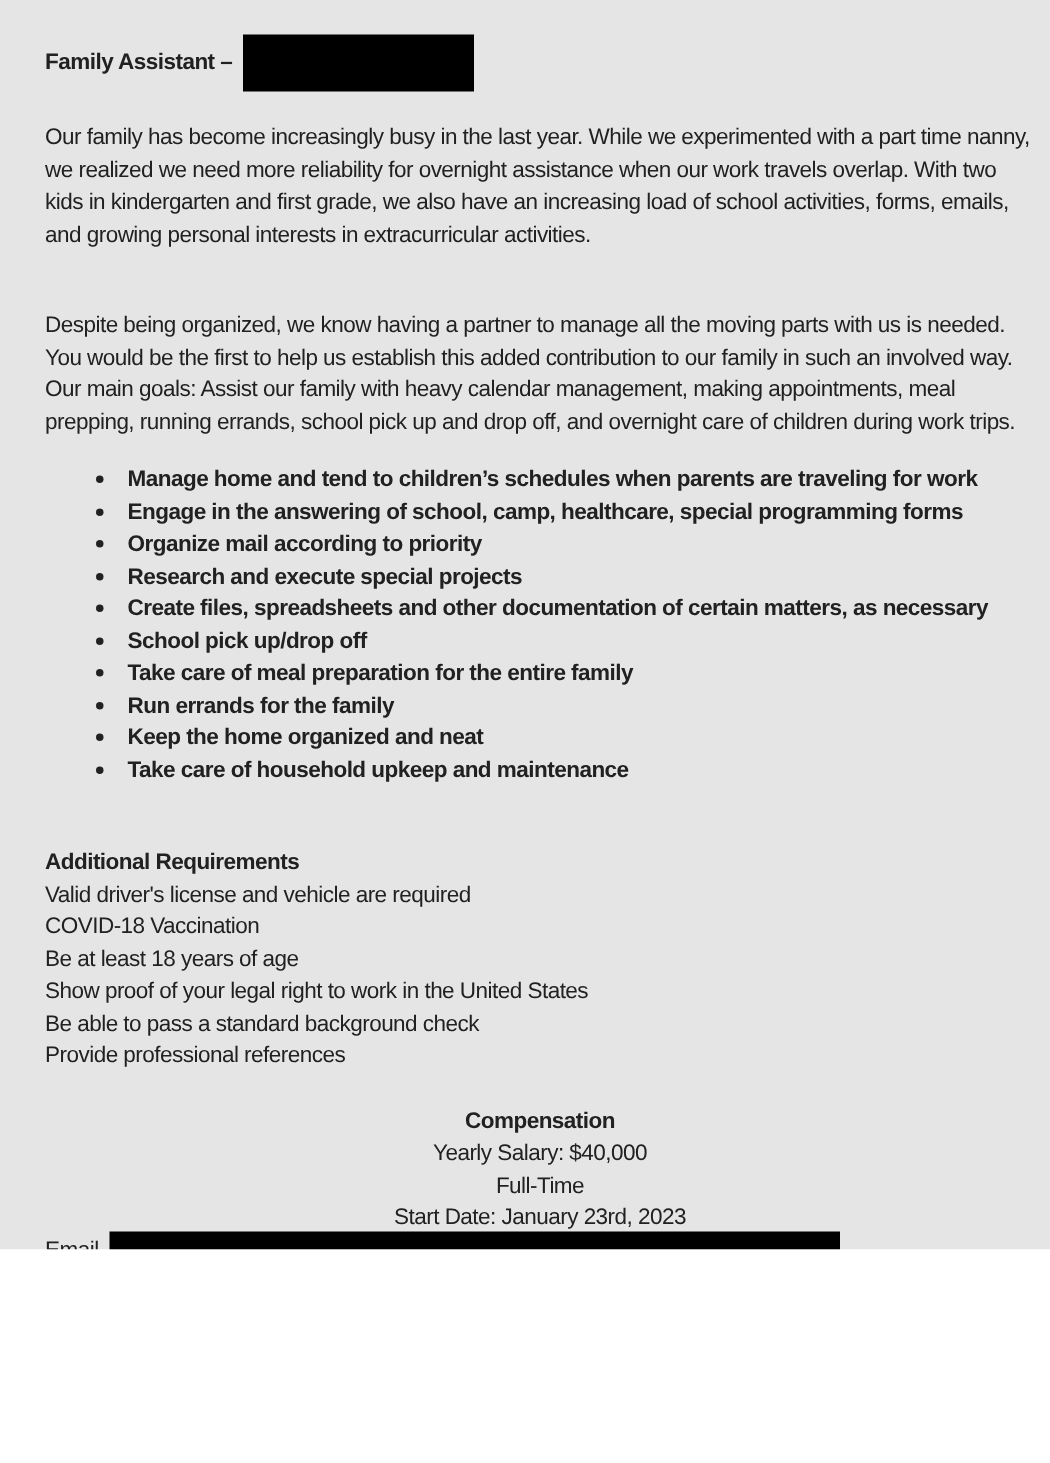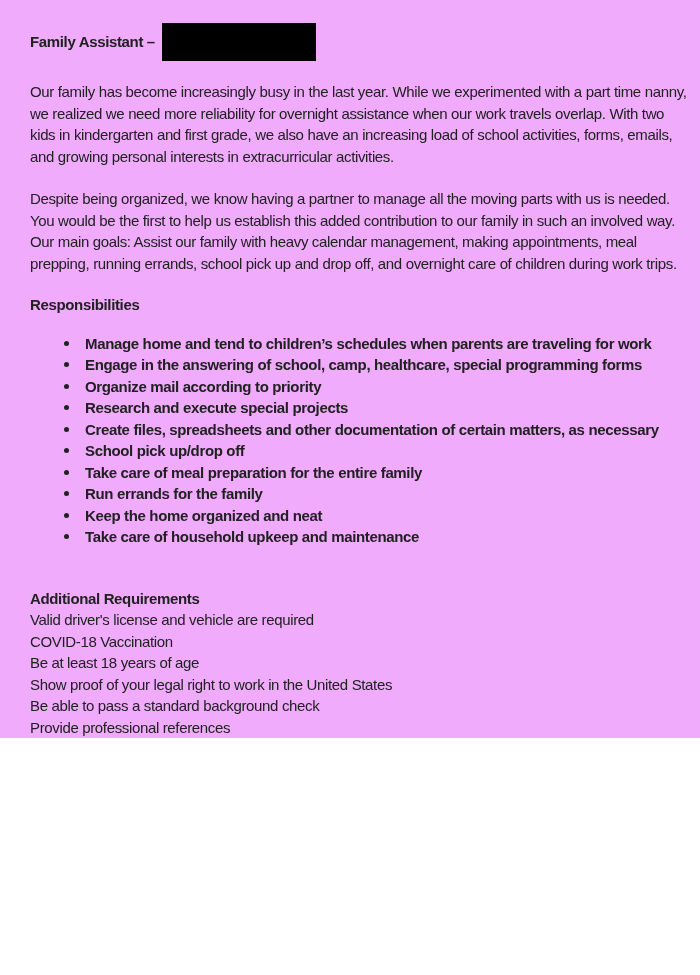--- a/index.html
+++ b/index.html
@@ -4,22 +4,22 @@
 <style>
   html, body {
     margin: 0;
     padding: 0;
     background: #ffffff;
   }
   .page {
     position: relative;
     box-sizing: border-box;
     width: 700px;
-    height: 738px;
-    background: #f0abfc;
+    height: 833px;
+    background: #e5e5e5;
     color: #212121;
     font-family: "Liberation Sans", sans-serif;
     font-size: 15px;
     letter-spacing: -0.35px;
     line-height: 21.5px;
     padding: 23px 10px 0 30px;
     overflow: hidden;
   }
   .title-row {
     display: flex;
@@ -42,21 +42,21 @@
     width: 154px;
     height: 38px;
   }
   .intro-section {
     margin-top: 20px;
   }
   .para {
     margin: 0;
   }
   .para + .para {
-    margin-top: 21px;
+    margin-top: 39px;
   }
   .heading {
     margin: 0;
     font-size: 15px;
     font-weight: bold;
     line-height: 21.5px;
   }
   .resp-heading {
     margin-top: 20px;
   }
@@ -110,21 +110,20 @@
     <div class="redaction title-redaction"></div>
   </div>
 
   <div class="intro-section">
 
       <p class="para">Our family has become increasingly busy in the last year. While we experimented with a part time nanny, we realized we need more reliability for overnight assistance when our work travels overlap. With two kids in kindergarten and first grade, we also have an increasing load of school activities, forms, emails, and growing personal interests in extracurricular activities.</p>
 
       <p class="para">Despite being organized, we know having a partner to manage all the moving parts with us is needed. You would be the first to help us establish this added contribution to our family in such an involved way. Our main goals: Assist our family with heavy calendar management, making appointments, meal prepping, running errands, school pick up and drop off, and overnight care of children during work trips.</p>
     </div>
 
-  <h2 class="heading resp-heading">Responsibilities</h2>
 
   <ul class="resp-list">
 
       <li class="bullet-item">
         <span class="dot"></span>
         <span class="li-text">Manage home and tend to children’s schedules when parents are traveling for work</span>
       </li>
 
       <li class="bullet-item">
         <span class="dot"></span>
@@ -187,19 +186,27 @@
         <p class="line">Show proof of your legal right to work in the United States</p>
 
         <p class="line">Be able to pass a standard background check</p>
 
         <p class="line">Provide professional references</p>
       </div>
   </section>
 
   <section class="comp-section">
     <h2 class="heading">Compensation</h2>
+    <div>
+
+        <p class="line">Yearly Salary: $40,000</p>
+
+        <p class="line">Full-Time</p>
+
+        <p class="line">Start Date: January 23rd, 2023</p>
+      </div>
     <div class="email-row">
       <span class="line">Email</span>
       <div class="redaction email-redaction"></div>
     </div>
   </section>
 
 </div>
 
 </body></html>

